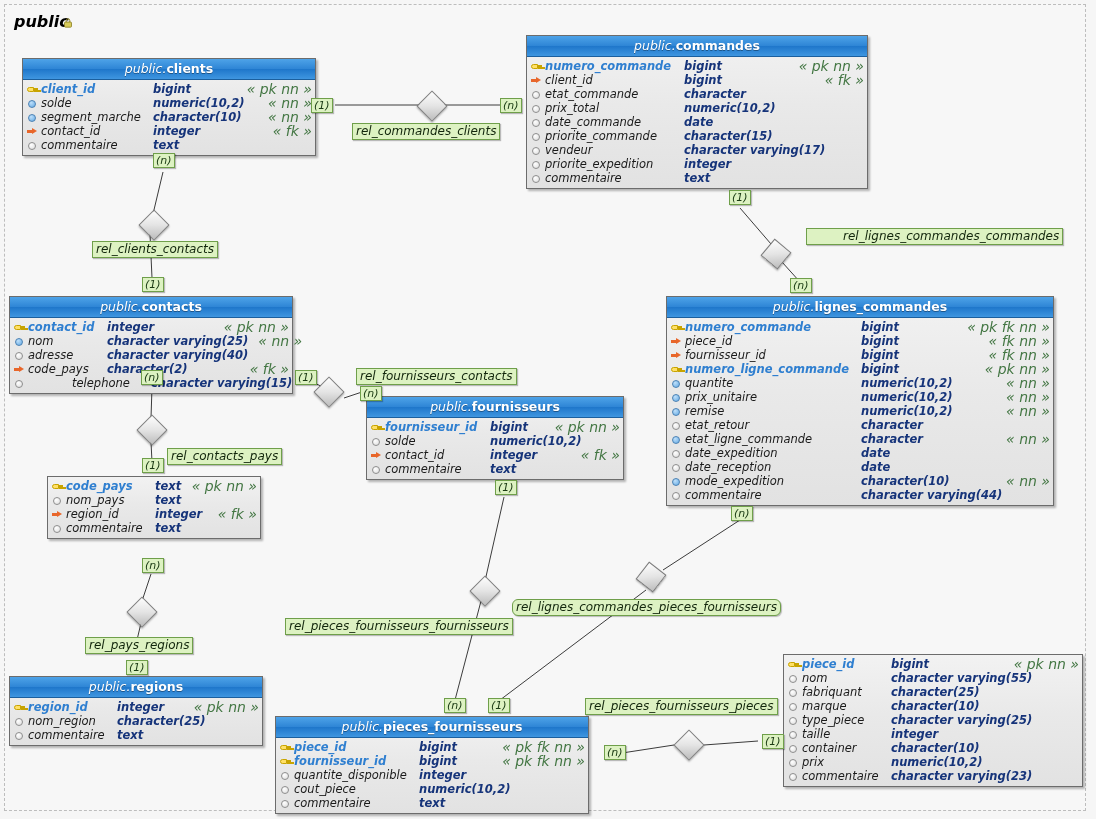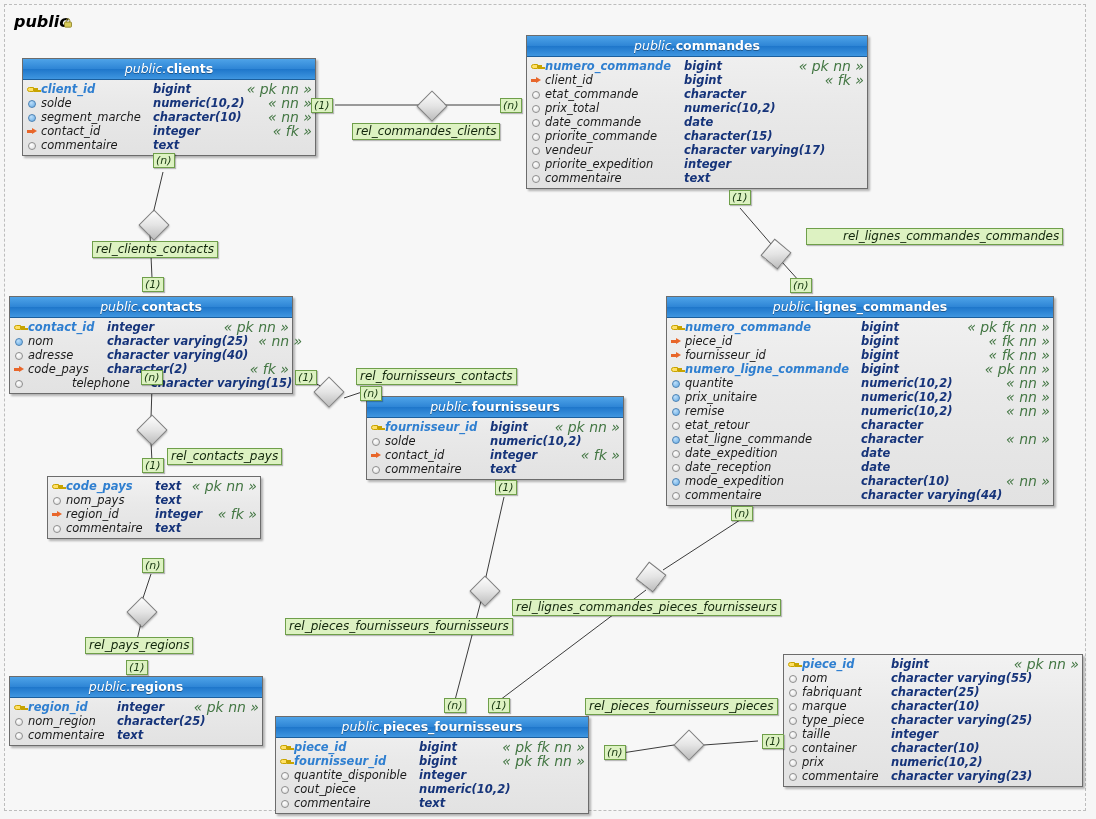--- a/index.html
+++ b/index.html
@@ -143,21 +143,21 @@
   <div class="dia" style="left:640px;top:566px;transform:rotate(38deg);"></div>
   <div class="dia" style="left:678px;top:734px;transform:rotate(45deg);"></div>
 
   <div class="rlabel" style="left:352px;top:123px;">rel_commandes_clients</div>
   <div class="rlabel" style="left:92px;top:241px;">rel_clients_contacts</div>
   <div class="rlabel" style="left:806px;top:228px;padding-left:36px;">rel_lignes_commandes_commandes</div>
   <div class="rlabel" style="left:356px;top:368px;">rel_fournisseurs_contacts</div>
   <div class="rlabel" style="left:167px;top:448px;">rel_contacts_pays</div>
   <div class="rlabel" style="left:85px;top:637px;">rel_pays_regions</div>
   <div class="rlabel" style="left:285px;top:618px;">rel_pieces_fournisseurs_fournisseurs</div>
-  <div class="rlabel" style="left:512px;top:599px;">rel_lignes_commandes_pieces_fournisseurs</div>
+  <div class="rlabel" style="left:512px;top:599px;border-radius:6px;">rel_lignes_commandes_pieces_fournisseurs</div>
   <div class="rlabel" style="left:585px;top:698px;">rel_pieces_fournisseurs_pieces</div>
 
   <div class="card" style="left:311px;top:98px;">(1)</div>
   <div class="card" style="left:500px;top:98px;">(n)</div>
   <div class="card" style="left:153px;top:153px;">(n)</div>
   <div class="card" style="left:142px;top:277px;">(1)</div>
   <div class="card" style="left:729px;top:190px;">(1)</div>
   <div class="card" style="left:790px;top:278px;">(n)</div>
   <div class="card" style="left:295px;top:370px;">(1)</div>
   <div class="card" style="left:360px;top:386px;">(n)</div>

